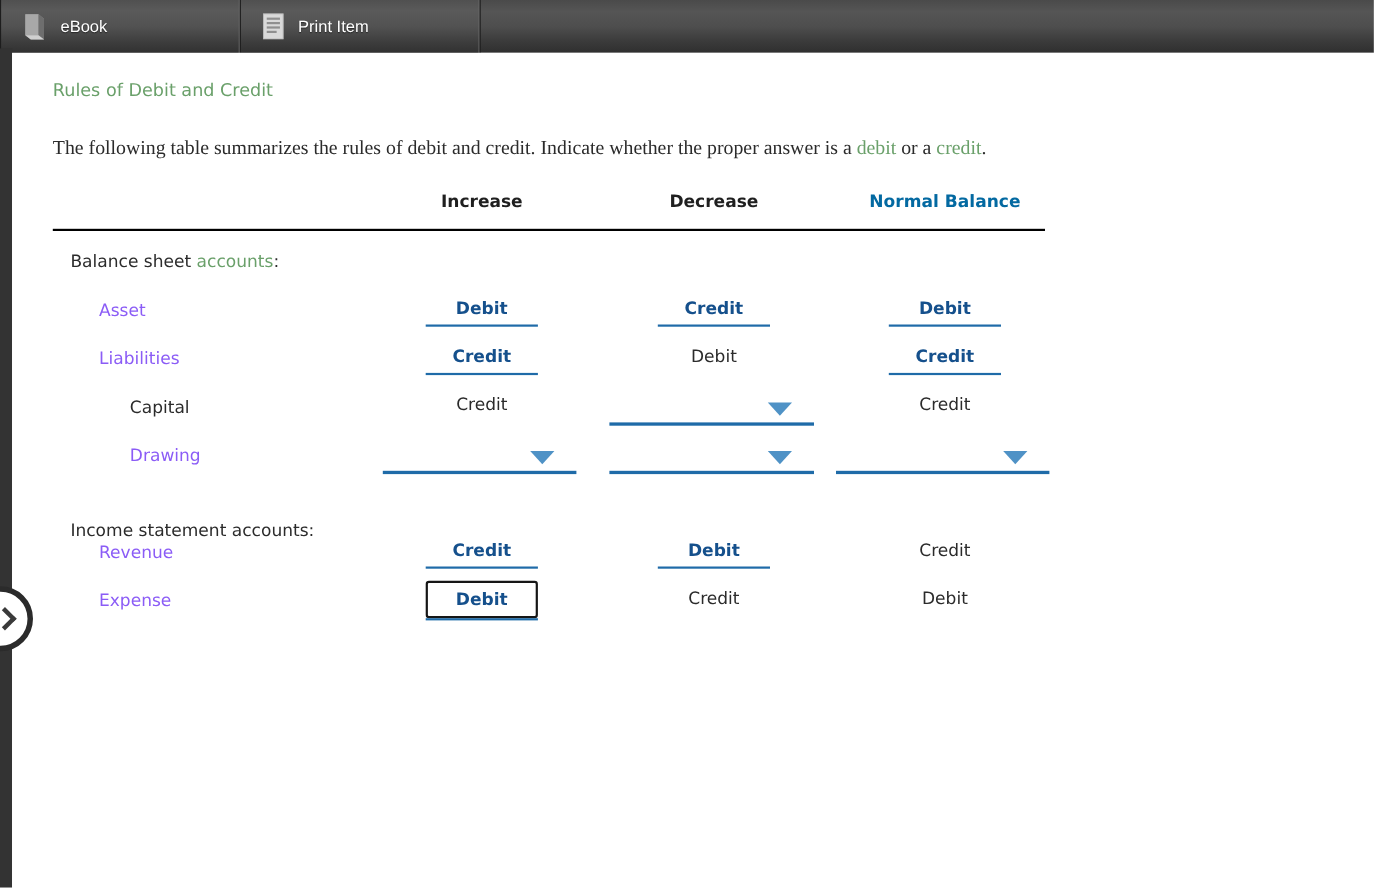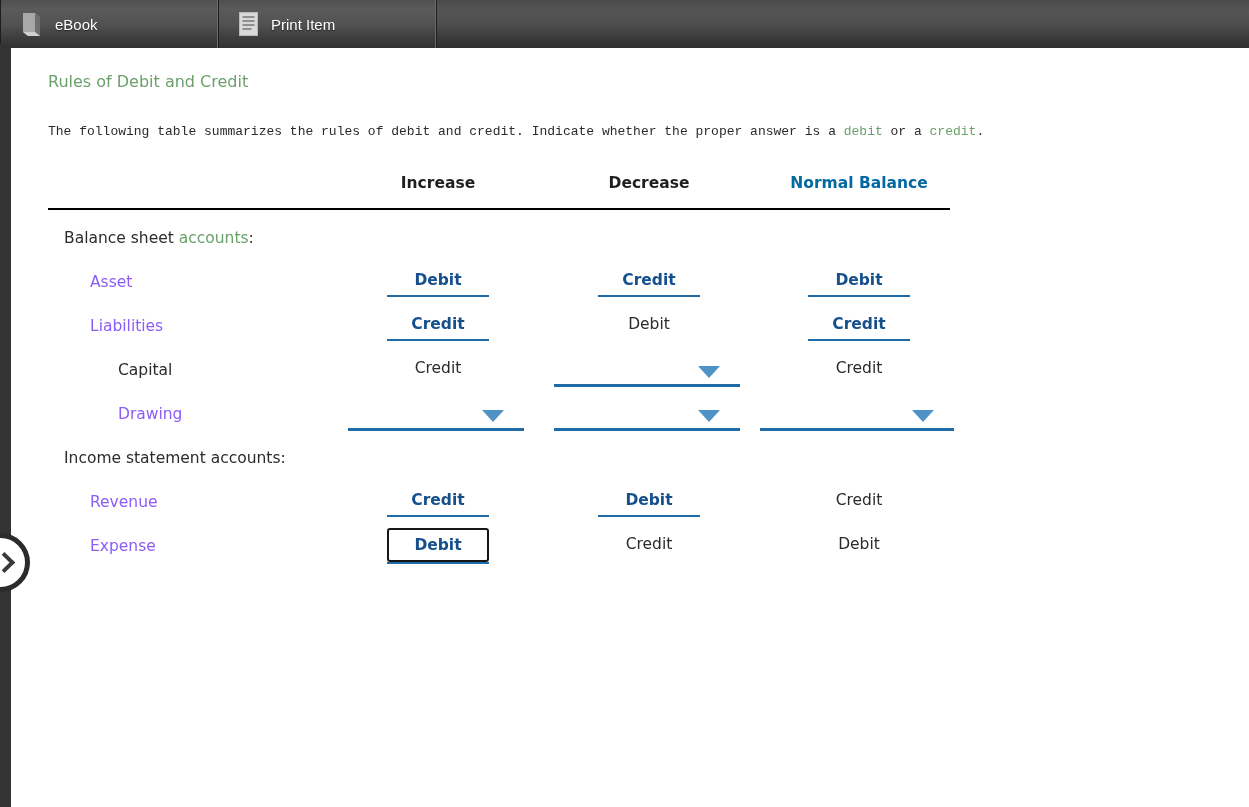--- a/index.html
+++ b/index.html
@@ -61,22 +61,22 @@
   
   .content { position: absolute; left: 11px; top: 48px; width: 1238px; height: 769px; background: #fff; }
 
   .q-title {
     position: absolute; left: 37px; top: 24px;
     color: #6aa06a; font-size: 16px;
     font-family: "DejaVu Sans", sans-serif;
   }
   .q-instr {
     position: absolute; left: 37px; top: 76px;
-    color: #2b2b2b; font-size: 13px; white-space: nowrap;
-    font-family: Liberation Mono, monospace;
+    color: #2b2b2b; font-size: 18px; white-space: nowrap;
+    font-family: Liberation Serif, serif;
   }
   .kw { color: #6aa06a; }
 
   
   .tbl { position: absolute; left: 37px; top: 118px; width: 920px; }
   .hdr-row { position: relative; height: 40px; }
   .hdr {
     position: absolute; top: 8px; text-align: center;
     font-size: 15.5px; font-weight: bold;
     font-family: "DejaVu Sans", sans-serif;
@@ -229,21 +229,21 @@
             <div class="cell" style="left: 506px; width: 190px;">
               <div class="uline thick" style="left: 0px; width: 186px;"></div>
               <div class="caret" style="left: 144px;"></div>
             </div>
             <div class="cell" style="left: 712px; width: 198px;">
               <div class="uline thick" style="left: 0px; width: 194px;"></div>
               <div class="caret" style="left: 152px;"></div>
             </div>
           </div>
           <div class="row">
-            <div class="rlabel dark" style="left: 16px;">Income statement accounts:</div>
+            <div class="rlabel dark" style="left: 16px; margin-top: 24px;">Income statement accounts:</div>
           </div>
           <div class="row">
             <div class="rlabel green" style="left: 42px;">Revenue</div>
             <div class="cell" style="left: 300px; width: 180px;">
               <div class="val answer">Credit</div>
               <div class="uline" style="left: 39px; width: 102px;"></div>
             </div>
             <div class="cell" style="left: 506px; width: 190px;">
               <div class="val answer">Debit</div>
               <div class="uline" style="left: 44px; width: 102px;"></div>

